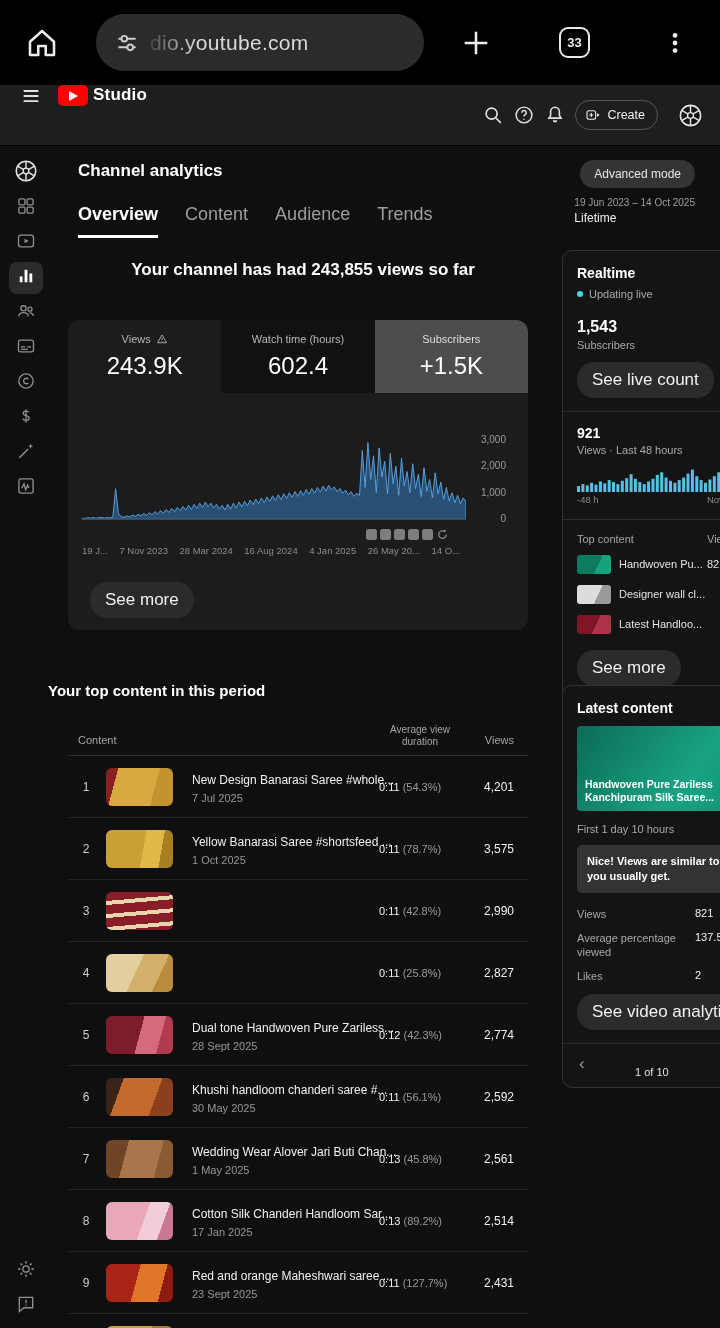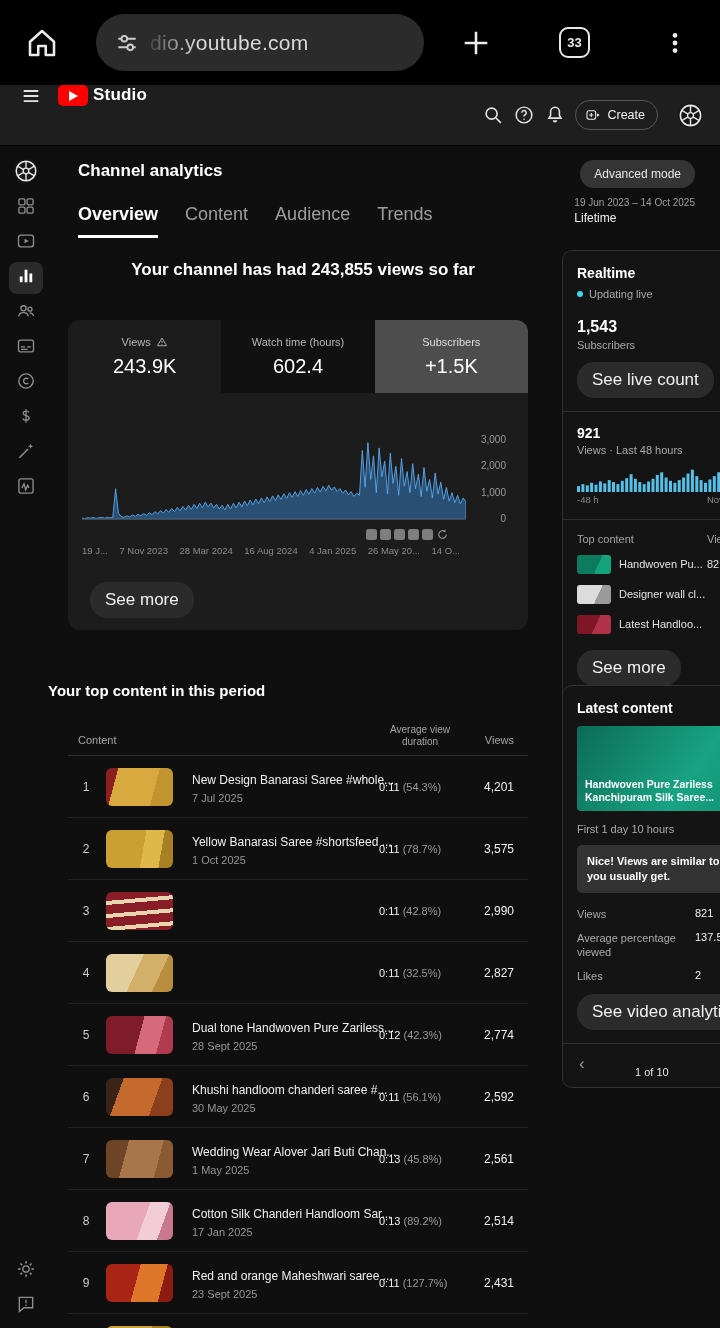--- a/index.html
+++ b/index.html
@@ -61,21 +61,21 @@
   .headline { position:absolute; top:114px; left:0; width:100%; text-align:center; font-size:17px; font-weight:bold; color:#fff; }
 
   .mcard { position:absolute; left:20px; top:174px; width:460px; height:310px; background:#1c1c1c; border-radius:12px; overflow:hidden; }
   .mtabs { display:flex; height:73px; }
   .mtab { flex:1; display:flex; flex-direction:column; align-items:center; justify-content:center; gap:7px; }
   .mtab.t1 { background:#1c1c1c; }
   .mtab.t2 { background:#111111; }
   .mtab.t3 { background:#4d4d4d; }
   .mlabel { font-size:11px; color:#b7b7b7; display:flex; align-items:center; gap:5px; }
   .mtab.t3 .mlabel { color:#dedede; }
-  .mvalue { font-size:20px; color:#fff; }
+  .mvalue { font-size:24px; color:#fff; }
   .warn svg { width:12px; height:12px; color:#b7b7b7; display:block; }
   .chartwrap { position:relative; height:170px; }
   #main-chart { position:absolute; left:14px; top:24px; }
   .ytick { position:absolute; right:22px; width:44px; text-align:right; font-size:10px; color:#9a9a9a; }
   .yt0{top:41px} .yt1{top:67px} .yt2{top:94px} .yt3{top:120px}
   .scrub { position:absolute; left:298px; top:135px; display:flex; gap:3px; align-items:center; }
   .scrub i { display:block; width:11px; height:11px; background:#7e7e7e; border-radius:2.5px; }
   .scrub .sc-reset svg { width:13px; height:13px; color:#9a9a9a; display:block; }
   .xlabels { position:absolute; left:14px; top:152px; width:378px; display:flex; justify-content:space-between; font-size:9.5px; color:#8c8c8c; white-space:nowrap; }
   .pill { background:#2b2b2b; border:none; color:#f1f1f1; font-size:17px; font-family:inherit; padding:8px 15px; border-radius:17px; width:max-content; }
@@ -429,21 +429,21 @@
         </div>
         <div class="t-row">
           <span class="tr-rank">3</span>
           <span class="tr-thumb" style="background:repeating-linear-gradient(175deg,#8a1e28 0 9px,#e8d6ae 9px 13px)"></span>
           <span class="tr-dur">0:11 <span class="pct">(42.8%)</span></span>
           <span class="tr-views">2,990</span>
         </div>
         <div class="t-row">
           <span class="tr-rank">4</span>
           <span class="tr-thumb" style="background:linear-gradient(115deg,#e3cf9e 0 45%,#d2b06a 45% 75%,#b98c3e 75%)"></span>
-          <span class="tr-dur">0:11 <span class="pct">(32.5%)</span></span>
+          <span class="tr-dur">0:11 <span class="pct">(25.8%)</span></span>
           <span class="tr-views">2,827</span>
         </div>
         <div class="t-row">
           <span class="tr-rank">5</span>
           <span class="tr-thumb" style="background:linear-gradient(105deg,#7e1c2a 0 50%,#d46a7c 50% 78%,#b03a4e 78%)"></span>
           <span class="tr-text"><span class="tr-title">Dual tone Handwoven Pure Zariless...</span><span class="tr-date" style="display:block">28 Sept 2025</span></span>
           <span class="tr-dur">0:12 <span class="pct">(42.3%)</span></span>
           <span class="tr-views">2,774</span>
         </div>
         <div class="t-row">

